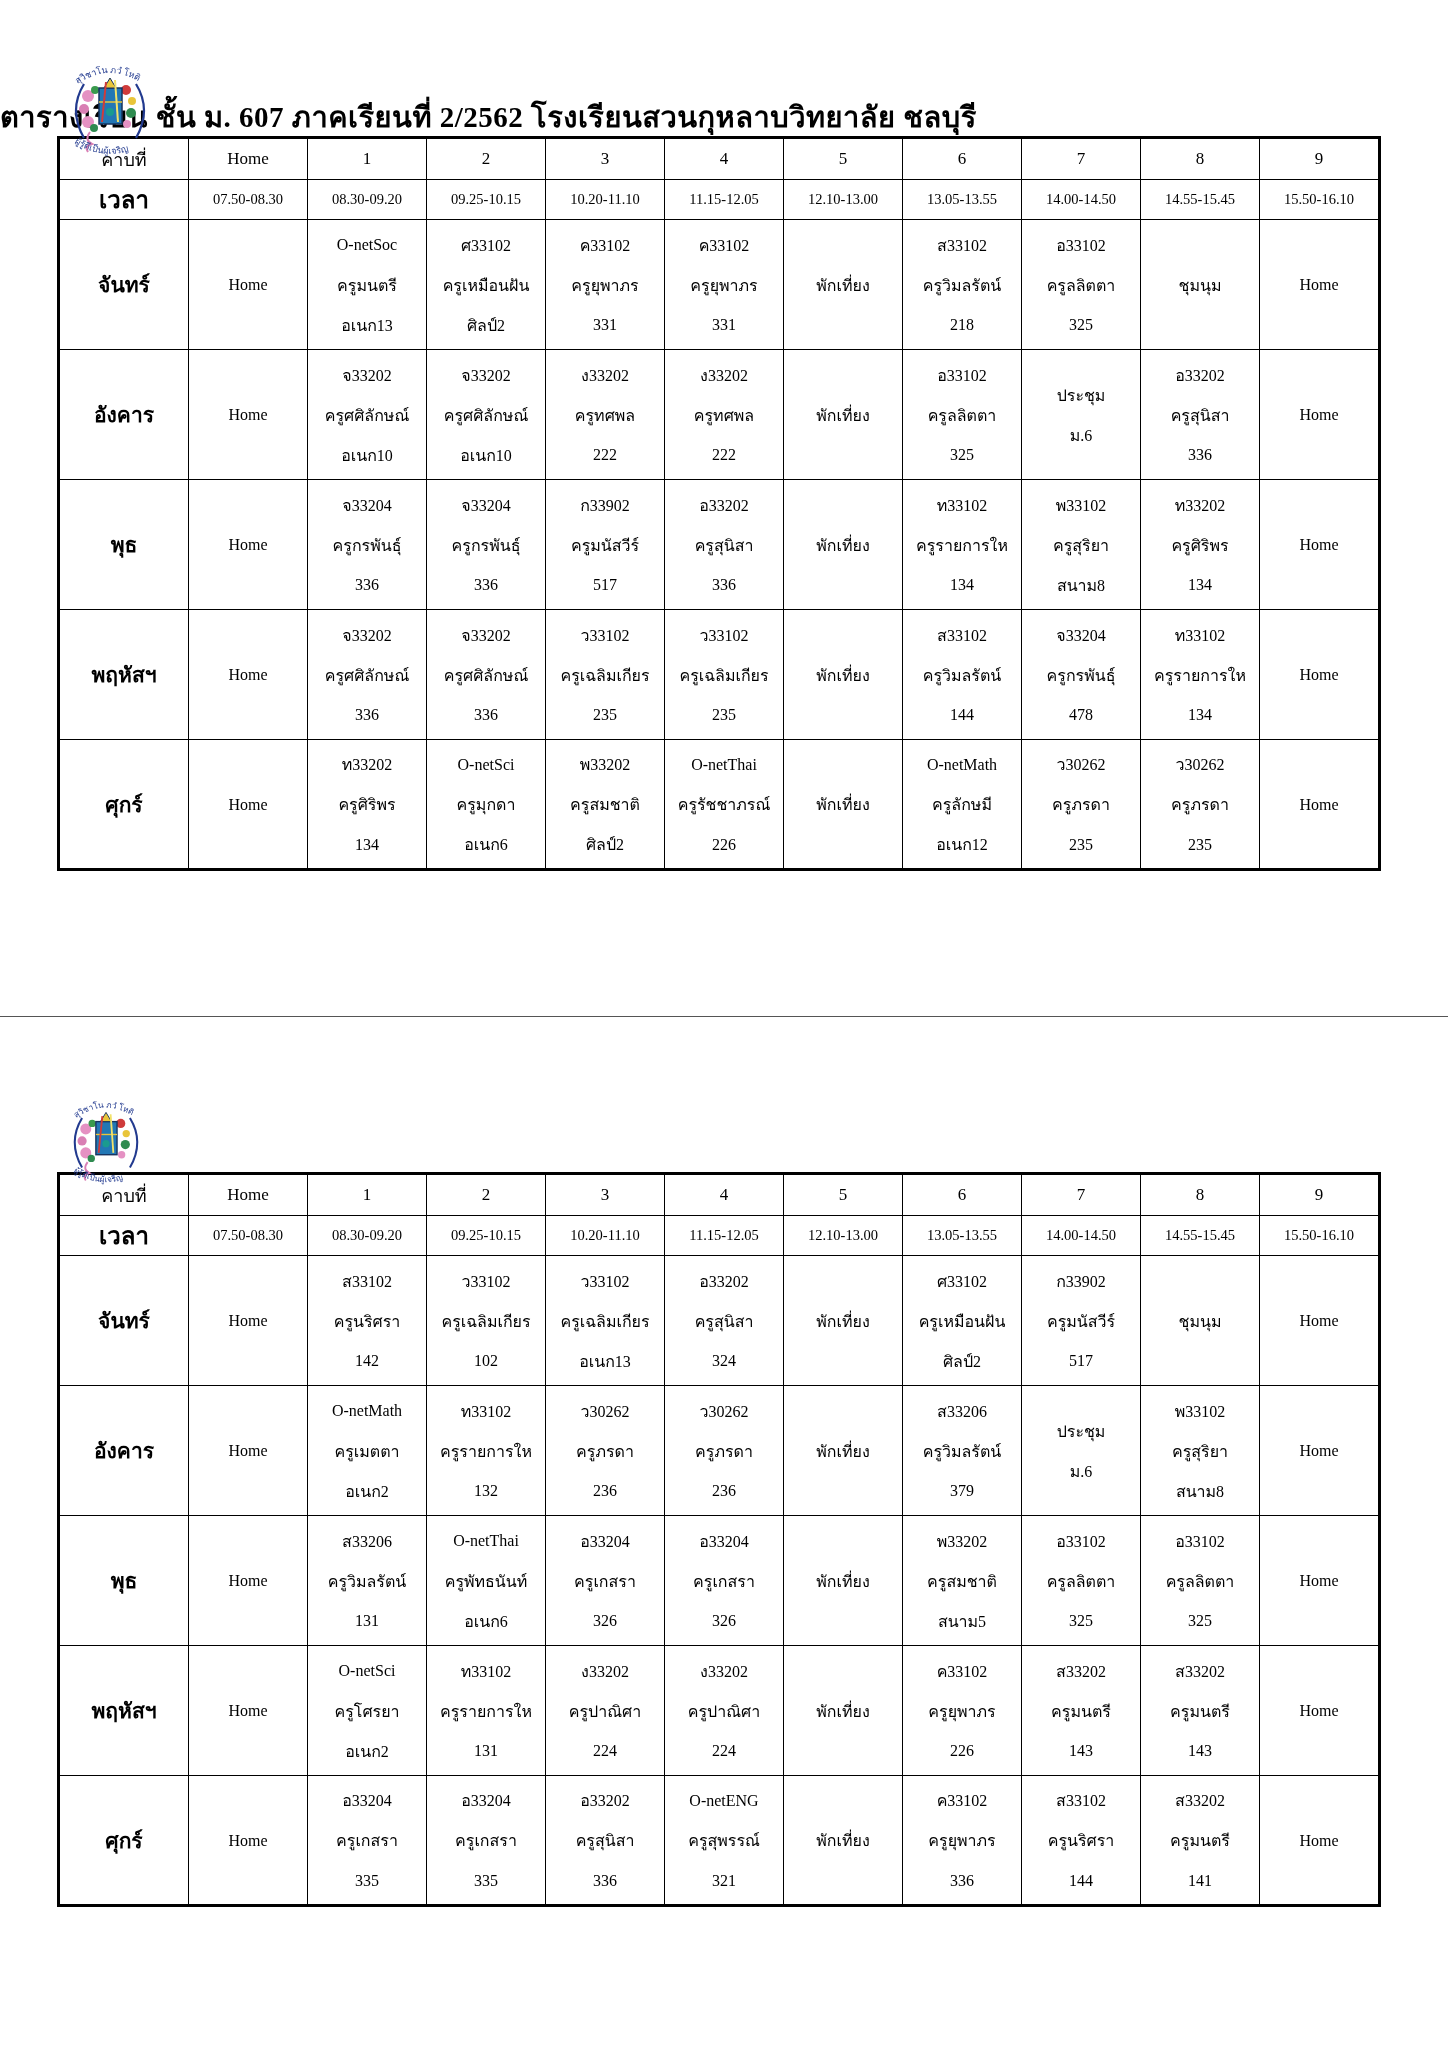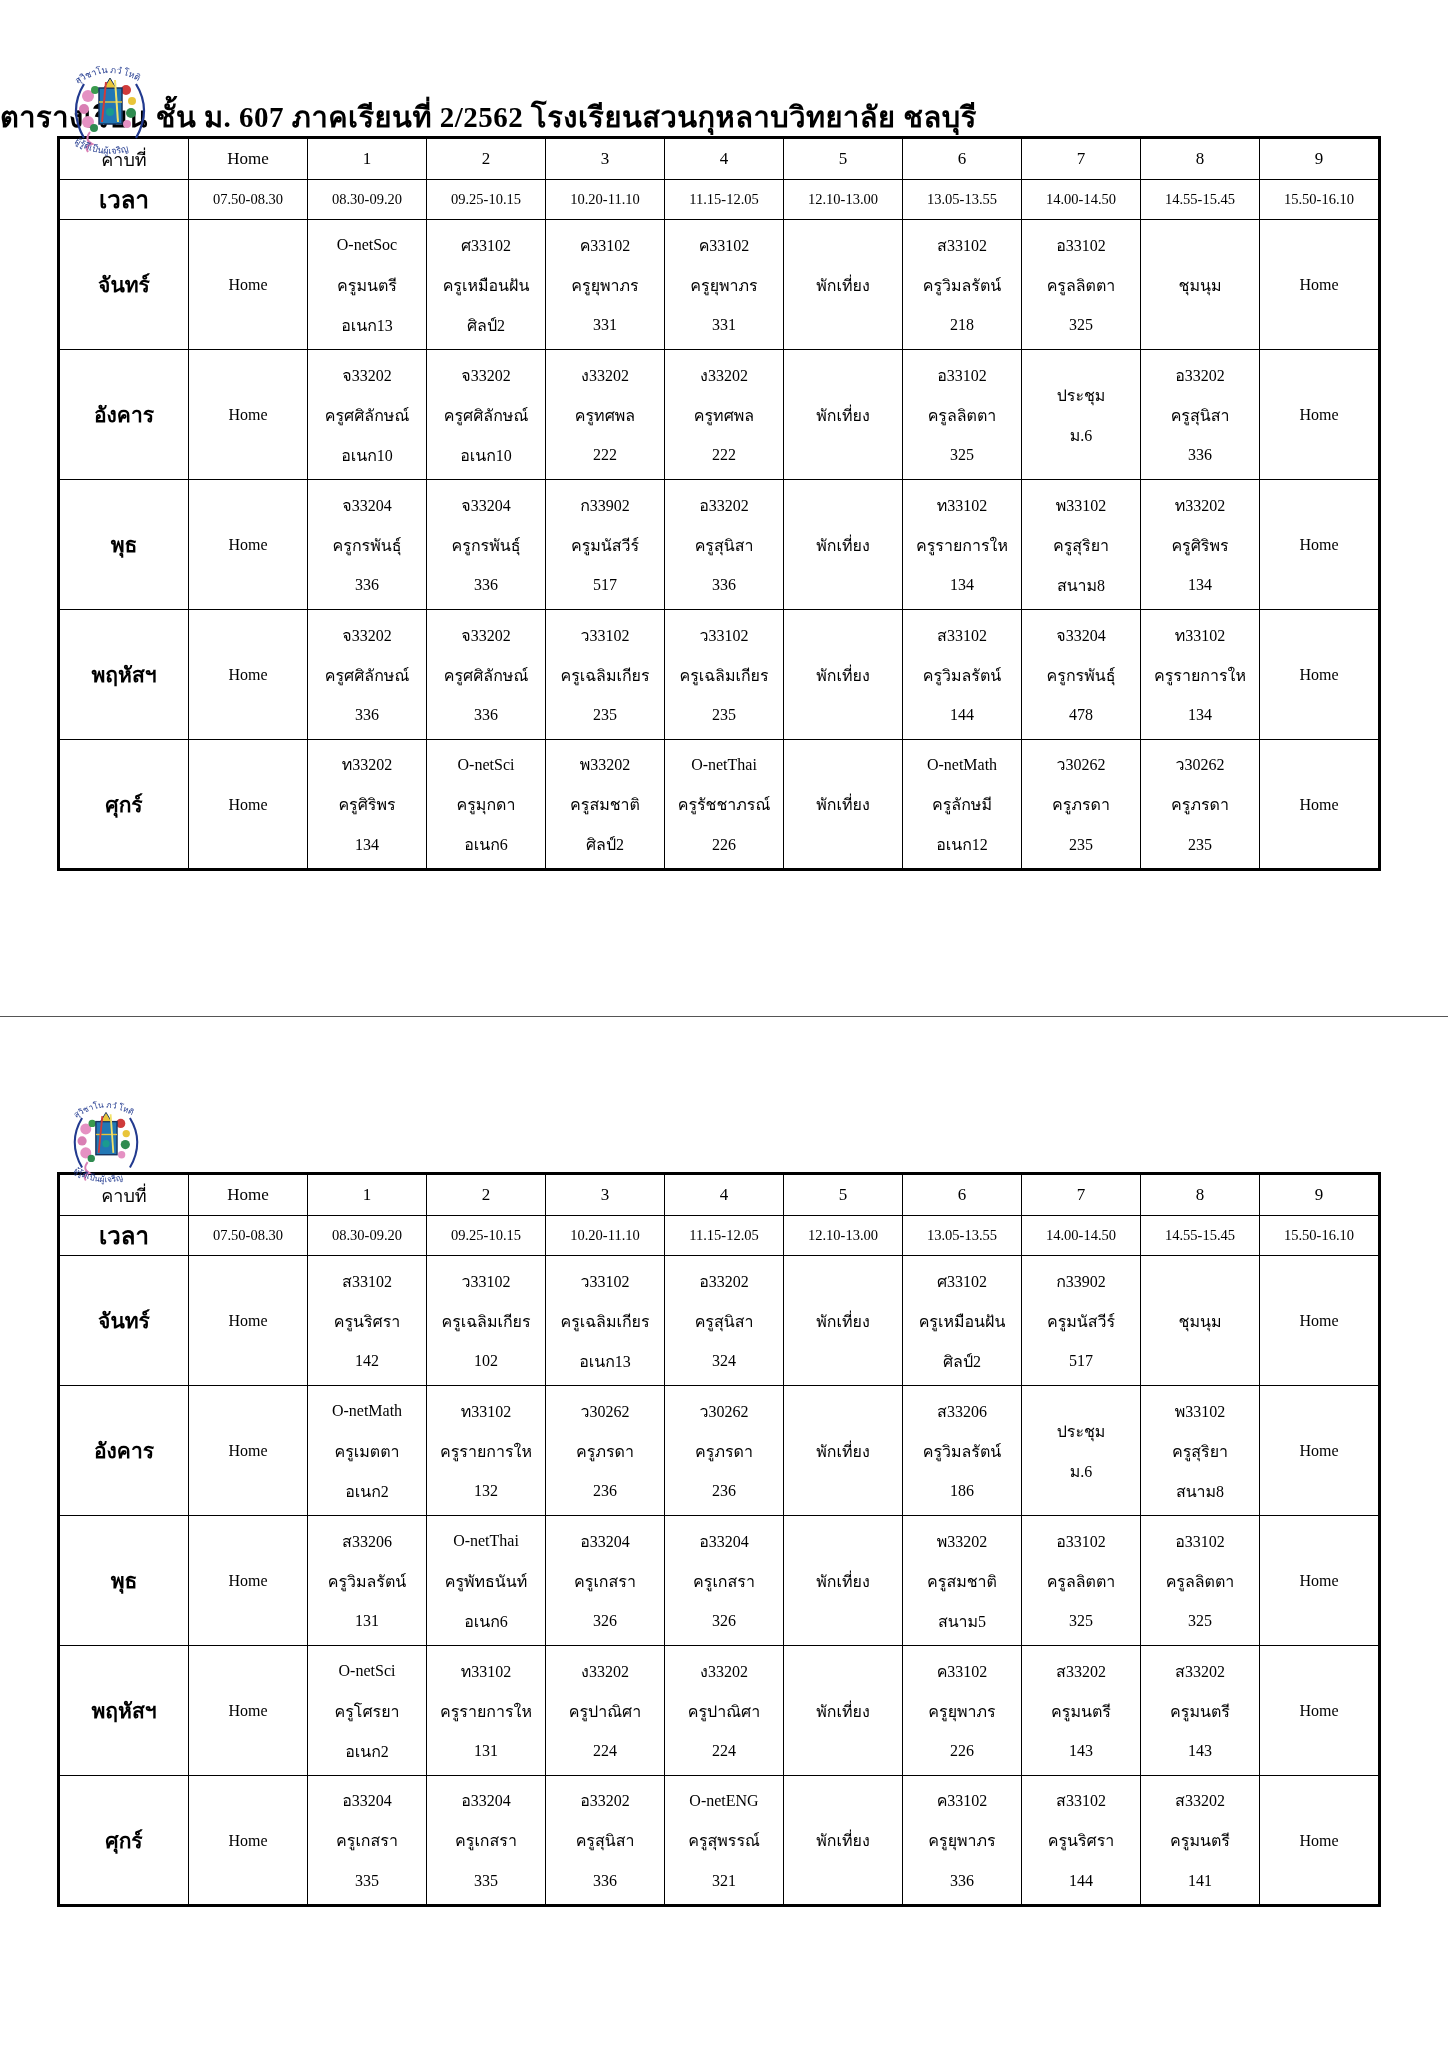--- a/index.html
+++ b/index.html
@@ -462,21 +462,21 @@
               <div class="slot">ว30262</div>
               <div class="slot">ครูภรดา</div>
               <div class="slot">236</div>
             </td>
             <td class="p-cell">
               <div class="slot">พักเที่ยง</div>
             </td>
             <td class="p-cell">
               <div class="slot">ส33206</div>
               <div class="slot">ครูวิมลรัตน์</div>
-              <div class="slot">186</div>
+              <div class="slot">379</div>
             </td>
             <td class="p-cell">
               <div class="slot">ประชุม</div>
               <div class="slot">ม.6</div>
             </td>
             <td class="p-cell">
               <div class="slot">พ33102</div>
               <div class="slot">ครูสุริยา</div>
               <div class="slot">สนาม8</div>
             </td>

